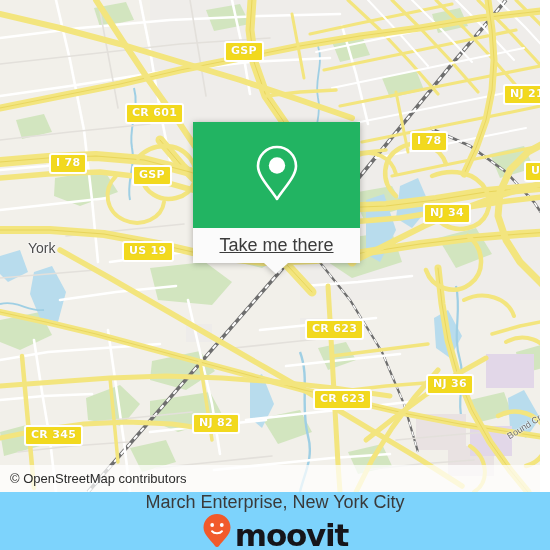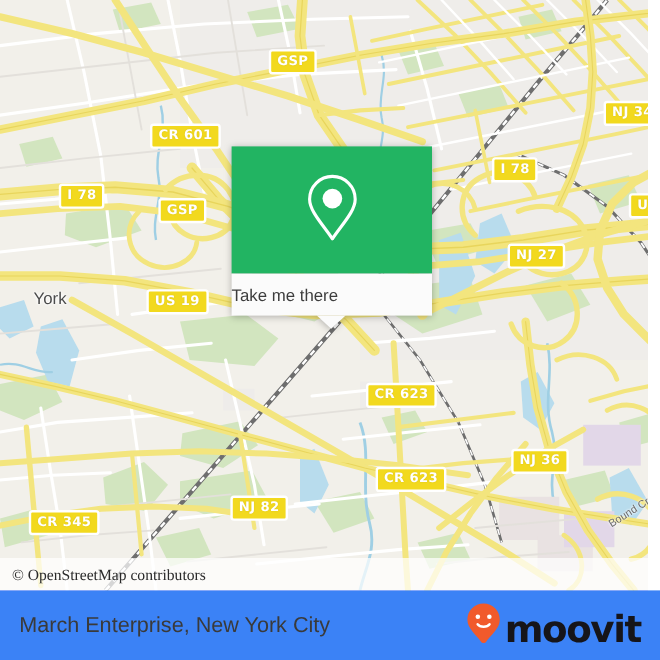--- a/index.html
+++ b/index.html
@@ -79,23 +79,25 @@
     height: 106px;
     display: flex;
     align-items: center;
     justify-content: center;
   }
   #popup-action {
     background: #fbfbfb;
     height: 35px;
     display: flex;
     align-items: center;
+    justify-content: center;
     color: #3c3c3c;
-    font-size: 14px;
+    font-size: 18px;
     font-family: "Liberation Sans", sans-serif;
+    text-decoration: underline;
   }
   #popup-tail {
     position: absolute;
     left: 71px;
     top: 141px;
     width: 0; height: 0;
     border-left: 12px solid transparent;
     border-right: 12px solid transparent;
     border-top: 11px solid #fbfbfb;
   }
@@ -109,36 +111,37 @@
     height: 27px;
     background: rgba(255,255,255,0.72);
     display: flex;
     align-items: center;
     box-sizing: border-box;
     padding-left: 10px;
   }
   #attribution span {
     font-size: 13px;
     color: #2a2a2a;
-    font-family: Liberation Serif, serif;
+    font-family: Liberation Sans, sans-serif;
   }
 
   
   #footer {
     position: absolute;
     left: 0;
     top: 492px;
     width: 550px;
     height: 58px;
-    background: #3b82f6;
+    background: #7dd3fc;
     display: flex;
     align-items: center;
     justify-content: space-between;
     box-sizing: border-box;
     padding: 0 16px 0 16px;
+    flex-direction: column;
   }
   #footer-title {
     font-size: 18px;
     color: #3a3a3a;
     font-family: "Liberation Sans", sans-serif;
     white-space: nowrap;
   }
   #brand {
     display: flex;
     align-items: flex-end;
@@ -364,26 +367,26 @@
       <path class="mroad" stroke-width="3.5" d="M334,392 L386,386 L438,382"></path>
       <path class="mroad" stroke-width="3.5" d="M200,362 L206,400 L212,440"></path>
       <path class="mroad" stroke-width="3.5" d="M110,378 L114,420 L118,462"></path>
       <path class="mroad" stroke-width="3.5" d="M550,320 L520,326 L492,334"></path>
       <path class="mroad" stroke-width="3" d="M396,92 L402,122 L408,152"></path>
       <path class="mroad" stroke-width="3" d="M292,14 L298,46 L304,78"></path>
     </svg>
 
     <div class="shield" style="left:224px; top:41px;">GSP</div>
     <div class="shield" style="left:125px; top:67px;margin-top:36px;">CR 601</div>
-    <div class="shield" style="left:503px; top:84px;">NJ 34</div>
+    <div class="shield" style="left:503px; top:84px;">NJ 21</div>
     <div class="shield" style="left:410px; top:131px;">I 78</div>
     <div class="shield" style="left:49px;  top:153px;">I 78</div>
     <div class="shield" style="left:132px; top:165px;">GSP</div>
     <div class="shield" style="left:524px; top:161px;">US</div>
-    <div class="shield" style="left:423px; top:203px;">NJ 27</div>
+    <div class="shield" style="left:423px; top:203px;">NJ 34</div>
     <div class="shield" style="left:122px; top:241px;">US 19</div>
     <div class="shield" style="left:305px; top:319px;">CR 623</div>
     <div class="shield" style="left:192px; top:366px;margin-top:47px;">NJ 82</div>
     <div class="shield" style="left:426px; top:374px;">NJ 36</div>
     <div class="shield" style="left:313px; top:389px;">CR 623</div>
     <div class="shield" style="left:24px;  top:425px;">CR 345</div>
 
     <div class="placelabel" style="left:28px; top:240px;">York</div>
     <div class="streetlabel" style="left:508px; top:432px; transform:rotate(-32deg); transform-origin:left center;">Bound Cr</div>
 

